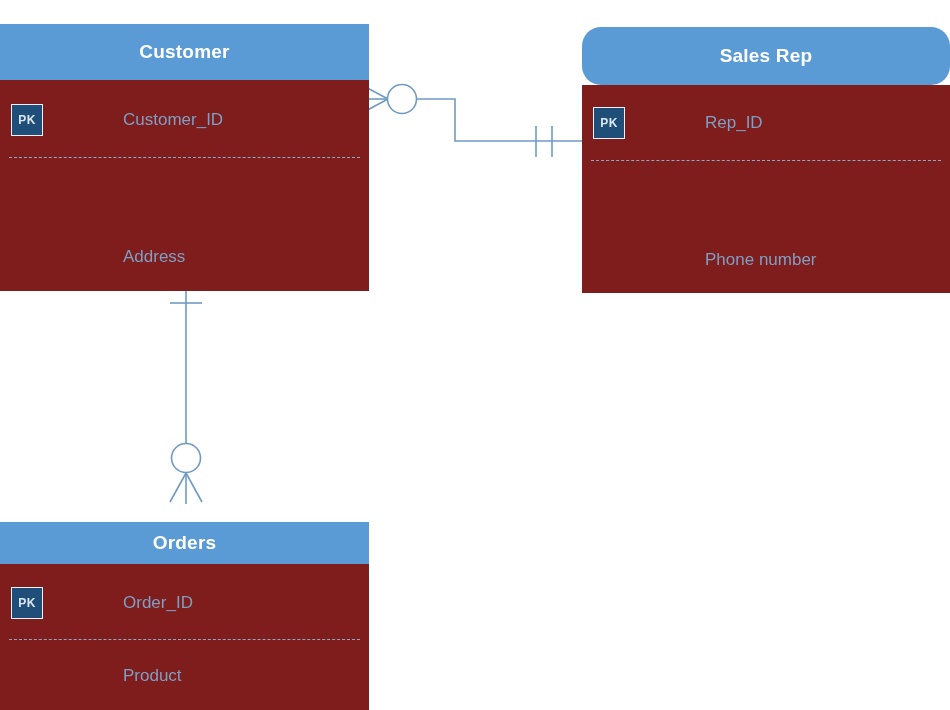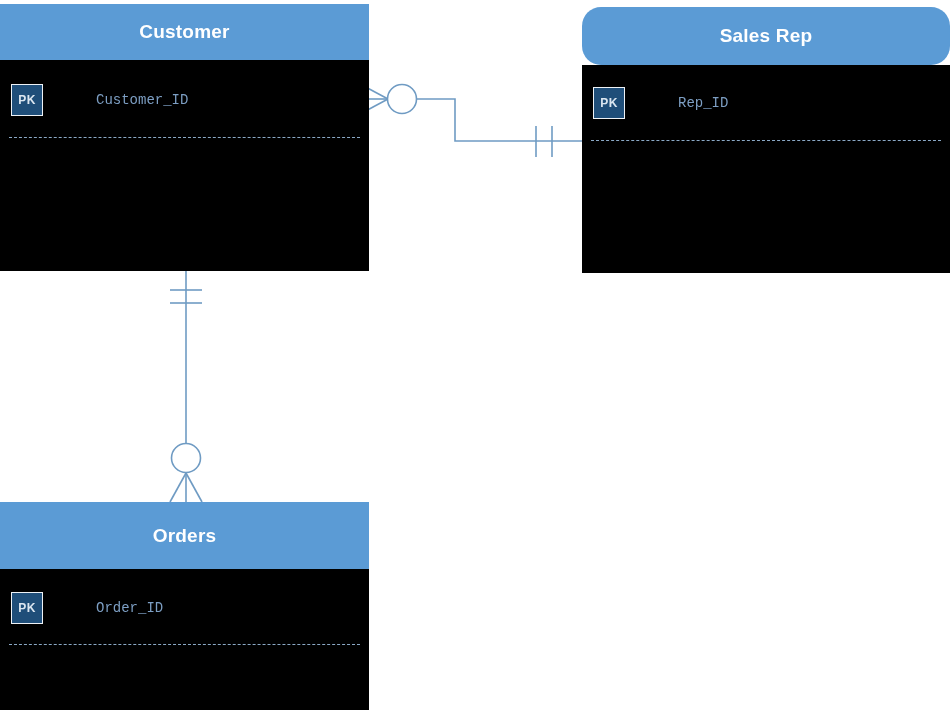--- a/index.html
+++ b/index.html
@@ -33,25 +33,26 @@
     box-sizing: border-box;
     width: 100%;
     background: #5b9bd5;
     color: #ffffff;
     display: flex;
     align-items: center;
     justify-content: center;
     font-size: 19px;
     font-weight: 600;
     letter-spacing: 0.2px;
+    margin-top: 20px;
   }
   .entity-body {
     box-sizing: border-box;
     width: 100%;
-    background: #000000;
+    background: #7f1d1d;
     position: relative;
   }
   .attr-row {
     position: absolute;
     left: 0;
     width: 100%;
     height: 34px;
     display: flex;
     align-items: center;
   }
@@ -66,25 +67,24 @@
     align-items: center;
     justify-content: center;
     font-size: 12px;
     font-weight: 600;
     letter-spacing: 0.4px;
     border: 1px solid #eef2f6;
     box-sizing: border-box;
   }
   .attr-name {
     position: absolute;
-    left: 96px;
-    font-size: 14px;
+    left: 123px;
+    font-size: 17px;
     color: #7d9fc4;
     white-space: nowrap;
-    font-family: Liberation Mono, monospace;
   }
   .sep {
     position: absolute;
     left: 9px;
     right: 9px;
     height: 0;
     border-top: 1px dashed #8ba9c6;
   }
 </style>
 </head>
@@ -137,47 +137,56 @@
     </div>
     <div class="entity-body" style="height:211px;">
       <div class="sep" style="top:77px;"></div>
 
       <div class="attr-row" style="top:23px;">
         <span class="pk-badge">PK</span>
         <span class="attr-name">Customer_ID</span>
       </div>
 
 
+      <div class="attr-row" style="top:160px;">
+        <span class="attr-name">Address</span>
+      </div>
     </div>
   </div>
 
   <div class="entity" style="left:582px; top:7px; width:368px; height:266px;">
     <div class="entity-header" style="height:58px;border-radius:19px;">
       <span>Sales Rep</span>
     </div>
     <div class="entity-body" style="height:208px;">
       <div class="sep" style="top:75px;"></div>
 
       <div class="attr-row" style="top:21px;">
         <span class="pk-badge">PK</span>
         <span class="attr-name">Rep_ID</span>
       </div>
 
 
+      <div class="attr-row" style="top:158px;">
+        <span class="attr-name">Phone number</span>
+      </div>
     </div>
   </div>
 
   <div class="entity" style="left:0px; top:502px; width:369px; height:208px;">
-    <div class="entity-header" style="height:67px;">
+    <div class="entity-header" style="height:42px;">
       <span>Orders</span>
     </div>
     <div class="entity-body" style="height:149px;">
       <div class="sep" style="top:75px;"></div>
 
       <div class="attr-row" style="top:22px;">
         <span class="pk-badge">PK</span>
         <span class="attr-name">Order_ID</span>
       </div>
 
+      <div class="attr-row" style="top:95px;">
+        <span class="attr-name">Product</span>
+      </div>
     </div>
   </div>
 
 </div>
 
 </body></html>

